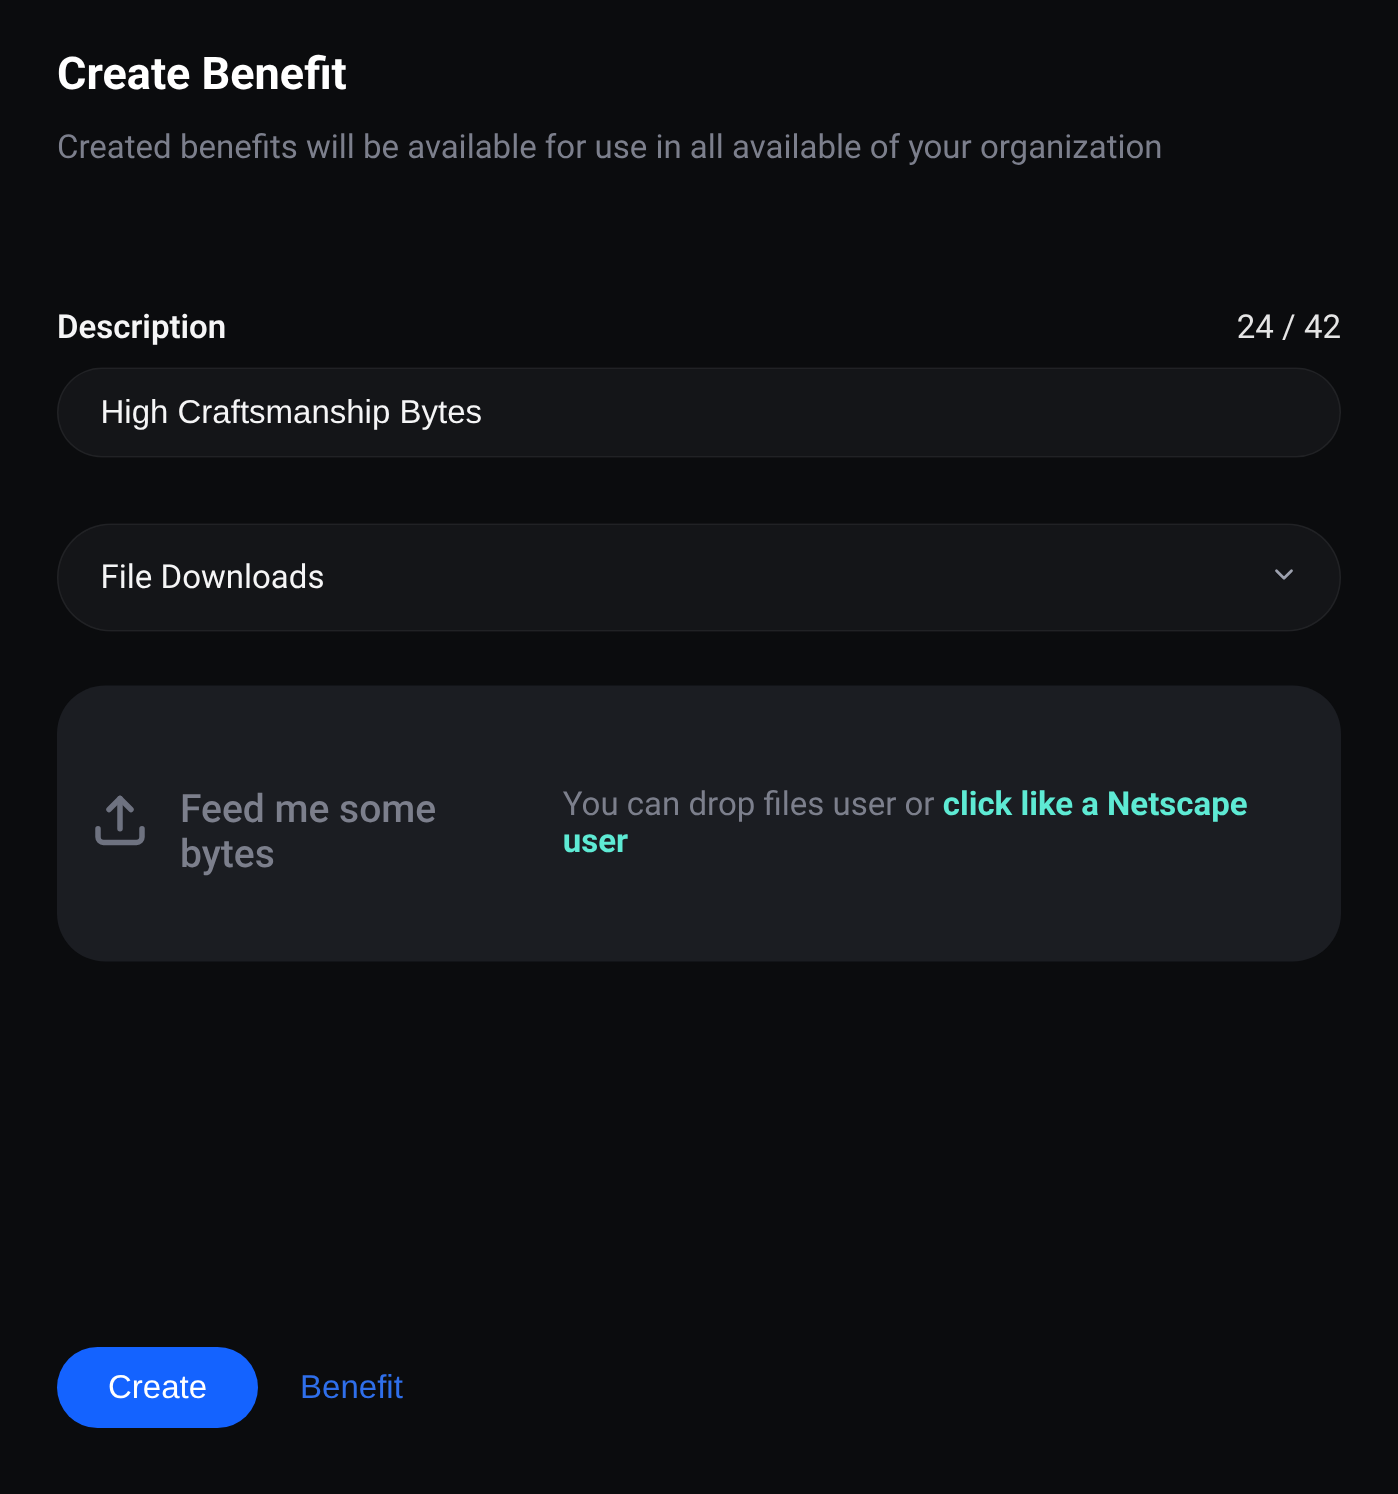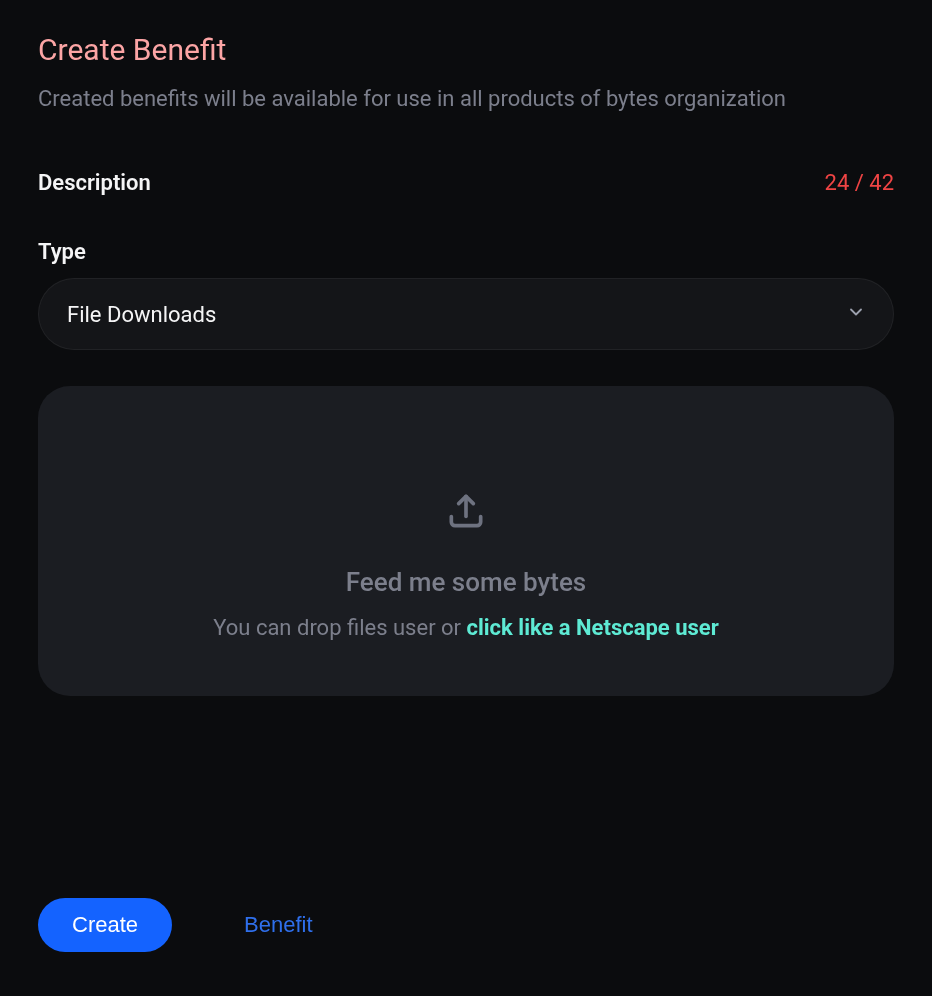--- a/index.html
+++ b/index.html
@@ -7,44 +7,45 @@
       width: 932px;
       height: 996px;
       background: #0B0C0E;
       font-family: -apple-system, BlinkMacSystemFont, "Segoe UI", Roboto, Helvetica, Arial, sans-serif;
       color: #fff;
       padding: 32px 38px;
       overflow: hidden;
     }
     h1.title {
       font-size: 30px;
-      font-weight: 400;
-      color: #fca5a5;
+      font-weight: 700;
+      color: #ffffff;
       margin-bottom: 14px;
     }
     p.subtitle {
       font-size: 22px;
       line-height: 1.6;
       color: #7C7F8C;
       margin-bottom: 54px;
     }
     .label-row {
       display: flex;
       justify-content: space-between;
       align-items: baseline;
       margin-bottom: 14px;
     }
     .label {
       font-size: 22px;
       font-weight: 600;
       color: #F5F5F6;
+      margin-top: 36px;
     }
     .counter {
       font-size: 22px;
-      color: #ef4444;
+      color: #e5e5e5;
     }
     .text-input {
       width: 100%;
       height: 60px;
       border-radius: 30px;
       border: 1px solid rgba(255,255,255,0.06);
       background: #141518;
       color: #F5F5F6;
       font-size: 22px;
       padding: 0 28px;
@@ -74,23 +75,22 @@
       right: 28px;
       top: 50%;
       transform: translateY(-50%);
       color: #9CA0AD;
       pointer-events: none;
     }
     .dropzone {
       width: 100%;
       border-radius: 32px;
       background: #1B1D22;
-      padding: 103px 20px 56px;
+      padding: 56px 20px 56px;
       display: flex;
-      flex-direction: column;
       align-items: center;
       gap: 18px;
       margin-top: 36px;
       justify-content: space-between;
     }
     .upload-icon { color: #6E7280; }
     .drop-title {
       font-size: 26px;
       font-weight: 500;
       color: #7C7F8C;
@@ -104,21 +104,21 @@
       color: #5eead4;
       cursor: pointer;
       font-weight: bold;
     }
     .actions {
       position: absolute;
       left: 38px;
       bottom: 44px;
       display: flex;
       align-items: center;
-      gap: 72px;
+      gap: 28px;
     }
     .btn-primary {
       background: #1463FF;
       color: #fff;
       border: none;
       font-size: 22px;
       font-weight: 500;
       padding: 14px 34px;
       border-radius: 30px;
       cursor: pointer;
@@ -128,33 +128,31 @@
       border: none;
       color: #2F6FEB;
       font-size: 22px;
       cursor: pointer;
     }
   </style>
 </head>
 <body>
 
 <h1 class="title">Create Benefit</h1>
-<p class="subtitle">Created benefits will be available for use in all products of bytes organization</p>
+<p class="subtitle">Created benefits will be available for use in all available of your organization</p>
 
 <div class="field">
   <div class="label-row">
     <span class="label">Description</span>
     <span class="counter">24 / 42</span>
   </div>
+  <input type="text" class="text-input" value="High Craftsmanship Bytes" style="">
 </div>
 
 <div class="field" style="margin-bottom:0;">
-  <div class="label-row">
-    <span class="label">Type</span>
-  </div>
   <div class="select-wrap">
     <div class="select">
       <span>File Downloads</span>
     </div>
     <span class="chevron">
       <svg width="20" height="20" viewBox="0 0 24 24" fill="none" stroke="currentColor" stroke-width="2.2" stroke-linecap="round" stroke-linejoin="round">
           <polyline points="6 9 12 15 18 9"></polyline>
         </svg>
     </span>
   </div>

